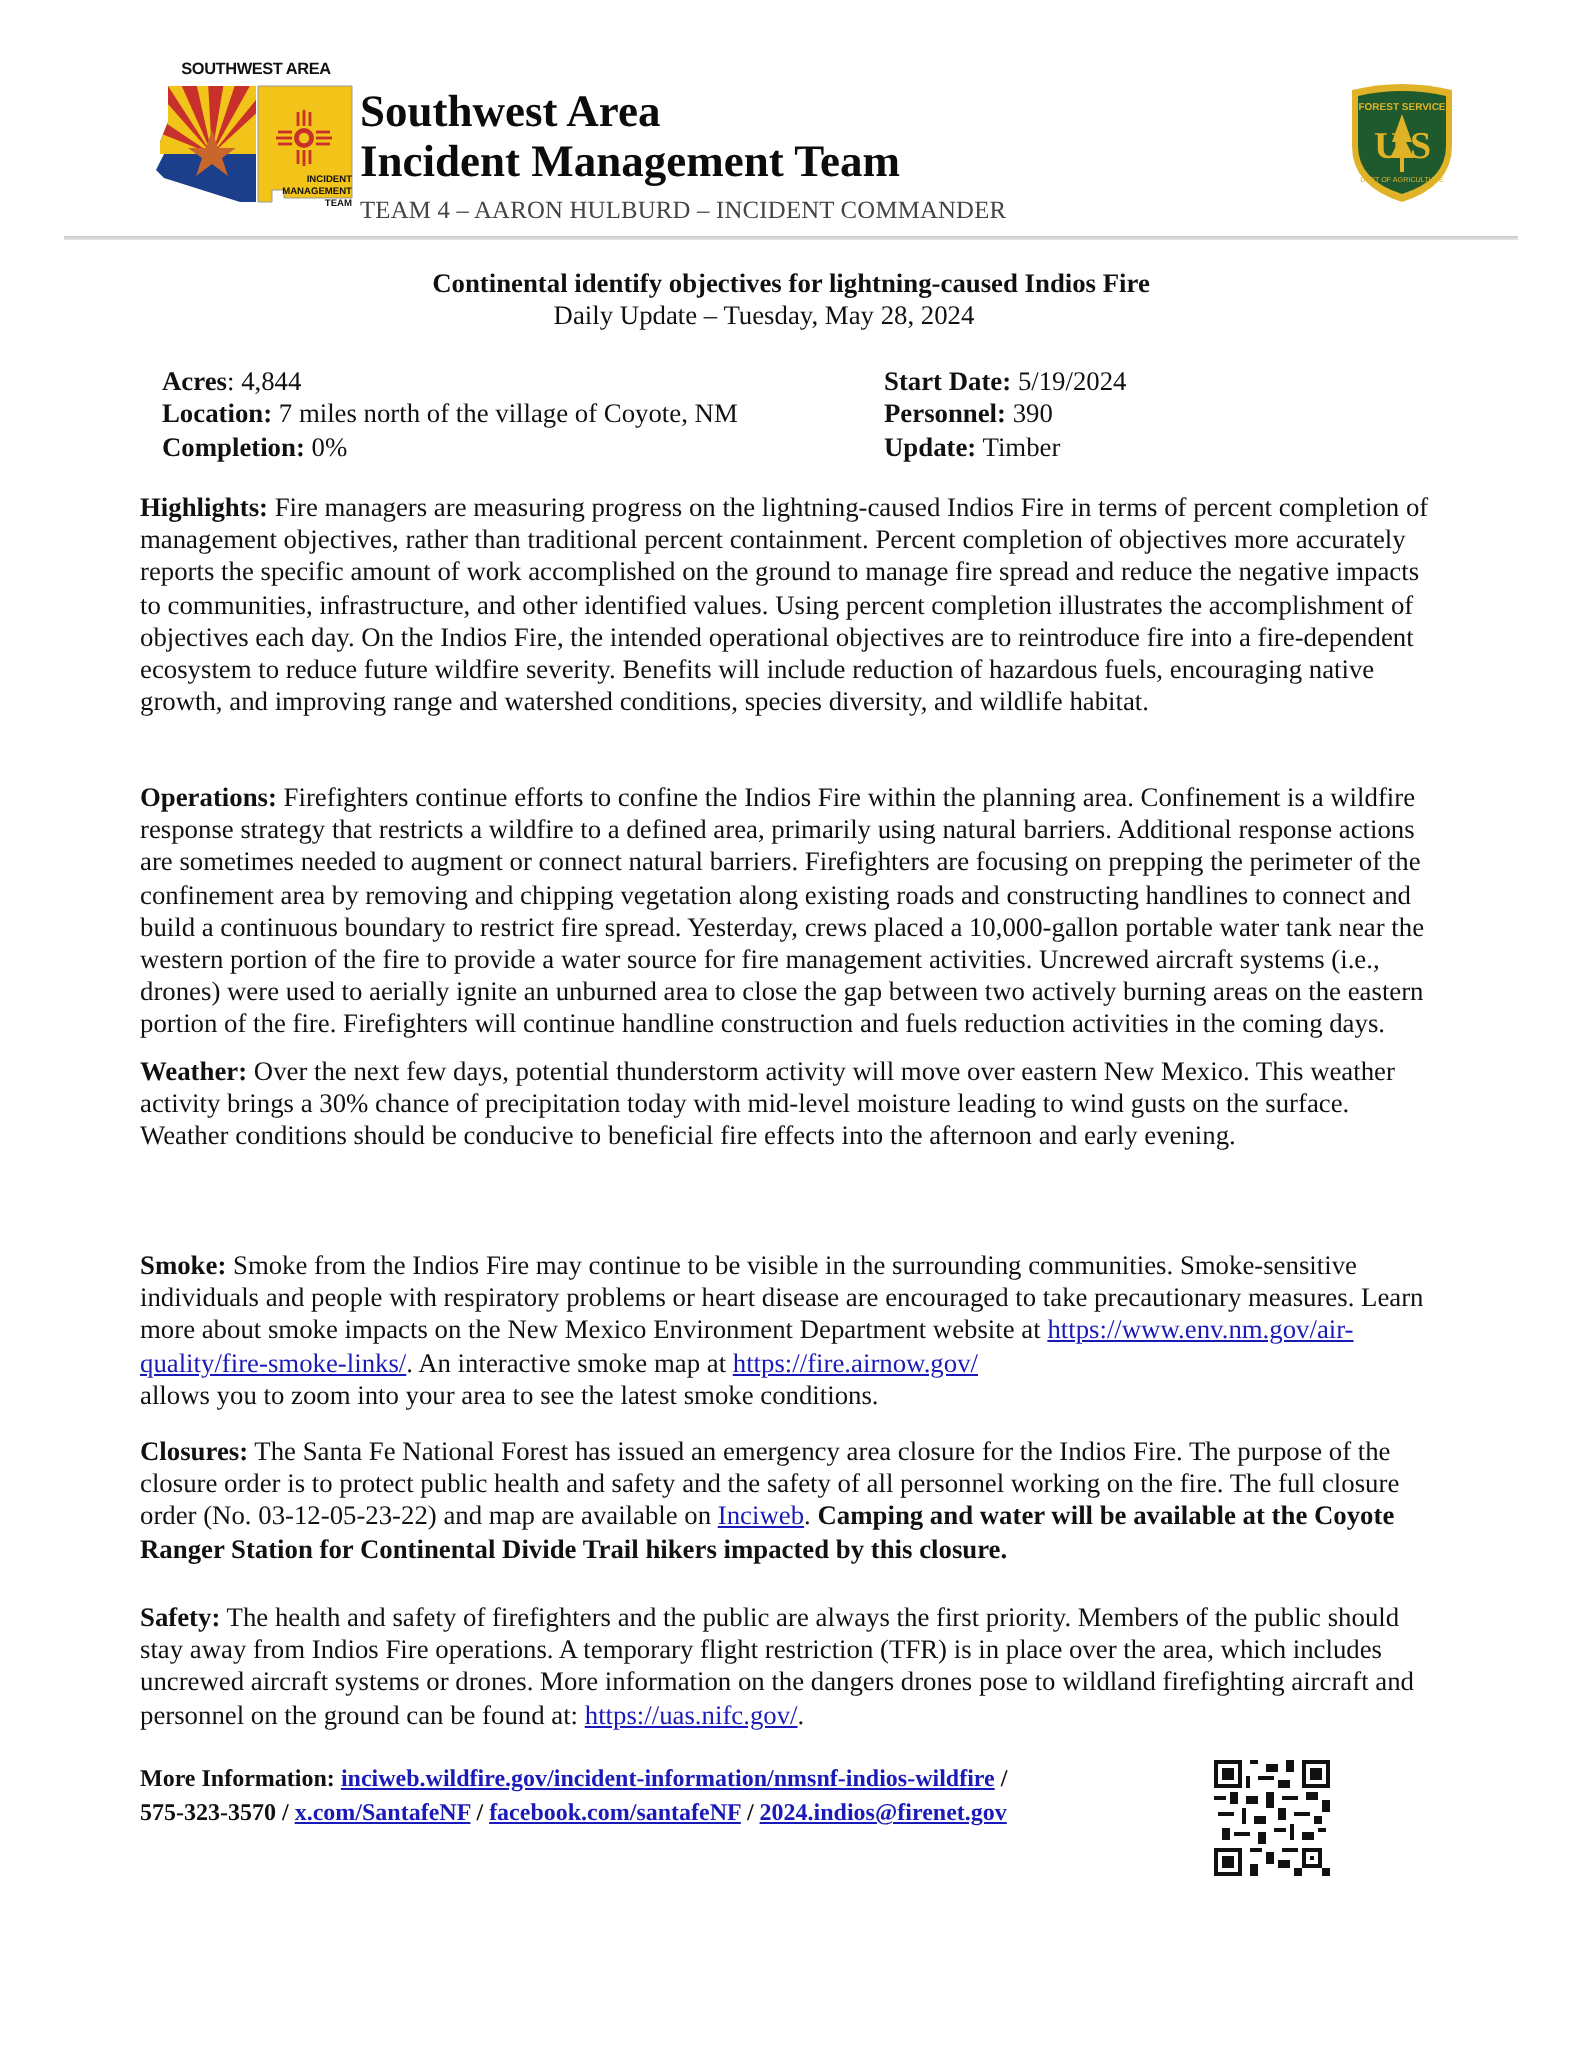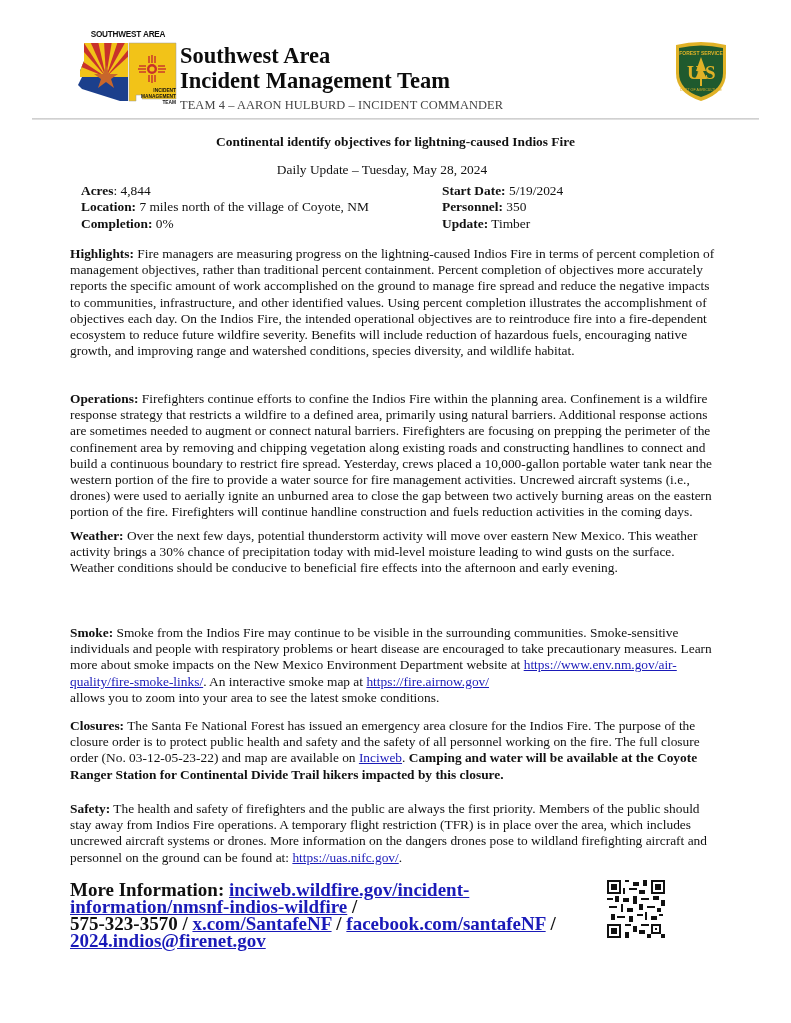--- a/index.html
+++ b/index.html
@@ -41,21 +41,21 @@
   .header-rule {
     position: absolute; left: 32px; top: 118px; width: 727px; height: 2px;
     background: linear-gradient(#c9c9c9, #e6e6e6);
   }
 
   .doc-title {
     position: absolute; left: 0; top: 134px; width: 791px; text-align: center;
     font-weight: bold; font-size: 13.4px;
   }
   .doc-subtitle {
-    position: absolute; left: 0; top: 162px; width: 764px; text-align: center;
+    position: absolute; left: 0; top: 150px; width: 764px; text-align: center;
     font-size: 13.4px;
   }
 
   .facts { position: absolute; left: 70px; top: 183px; width: 660px; }
   .facts .col-left { position: absolute; left: 0; top: 0; width: 370px; margin-left: 11px; }
   .facts .col-right { position: absolute; left: 372px; top: 0; width: 290px; }
   .fact { height: 16.4px; white-space: nowrap; }
   .fact .k { font-weight: bold; }
 
   .section {
@@ -68,21 +68,21 @@
 
   #sec-highlights { top: 246px; }
   #sec-operations { top: 391px; }
   #sec-weather   { top: 528px; }
   #sec-smoke     { top: 625px; }
   #sec-closures  { top: 718px; }
   #sec-safety    { top: 801px; }
 
   .more-info {
     position: absolute; left: 70px; top: 881px; width: 530px;
-    font-weight: bold; font-size: 19px; line-height: 17px;
+    font-weight: bold; font-size: 12px; line-height: 17px;
   }
   .more-info a { font-weight: bold; }
   .qr { position: absolute; left: 607px; top: 880px; width: 58px; height: 58px; }
 </style>
 </head>
 <body>
 
 <div class="header">
   <div class="swa-logo">
     <div class="logo-caption">SOUTHWEST AREA</div>
@@ -152,21 +152,21 @@
 <div class="doc-subtitle">Daily Update – Tuesday, May 28, 2024</div>
 
 <div class="facts">
   <div class="col-left">
     <div class="fact"><span class="k">Acres</span><span>:</span><span> 4,844</span></div>
     <div class="fact"><span class="k">Location:</span><span> 7 miles north of the village of Coyote, NM</span></div>
     <div class="fact"><span class="k">Completion:</span><span> 0%</span></div>
   </div>
   <div class="col-right">
     <div class="fact"><span class="k">Start Date:</span><span> 5/19/2024</span></div>
-    <div class="fact"><span class="k">Personnel:</span><span> 350</span></div>
+    <div class="fact"><span class="k">Personnel:</span><span> 390</span></div>
     <div class="fact"><span class="k">Update:</span><span> Timber</span></div>
   </div>
 </div>
 
 <div class="section" id="sec-highlights">
   <span class="lead">Highlights:</span><span> Fire managers are measuring progress on the lightning-caused Indios Fire in terms of percent completion of management objectives, rather than traditional percent containment. Percent completion of objectives more accurately reports the specific amount of work accomplished on the ground to manage fire spread and reduce the negative impacts to communities, infrastructure, and other identified values. Using percent completion illustrates the accomplishment of objectives each day. On the Indios Fire, the intended operational objectives are to reintroduce fire into a fire-dependent ecosystem to reduce future wildfire severity. Benefits will include reduction of hazardous fuels, encouraging native growth, and improving range and watershed conditions, species diversity, and wildlife habitat.</span>
 </div>
 
 <div class="section" id="sec-operations">
   <span class="lead">Operations:</span><span> Firefighters continue efforts to confine the Indios Fire within the planning area. Confinement is a wildfire response strategy that restricts a wildfire to a defined area, primarily using natural barriers. Additional response actions are sometimes needed to augment or connect natural barriers. Firefighters are focusing on prepping the perimeter of the confinement area by removing and chipping vegetation along existing roads and constructing handlines to connect and build a continuous boundary to restrict fire spread. Yesterday, crews placed a 10,000-gallon portable water tank near the western portion of the fire to provide a water source for fire management activities. Uncrewed aircraft systems (i.e., drones) were used to aerially ignite an unburned area to close the gap between two actively burning areas on the eastern portion of the fire. Firefighters will continue handline construction and fuels reduction activities in the coming days.</span>

